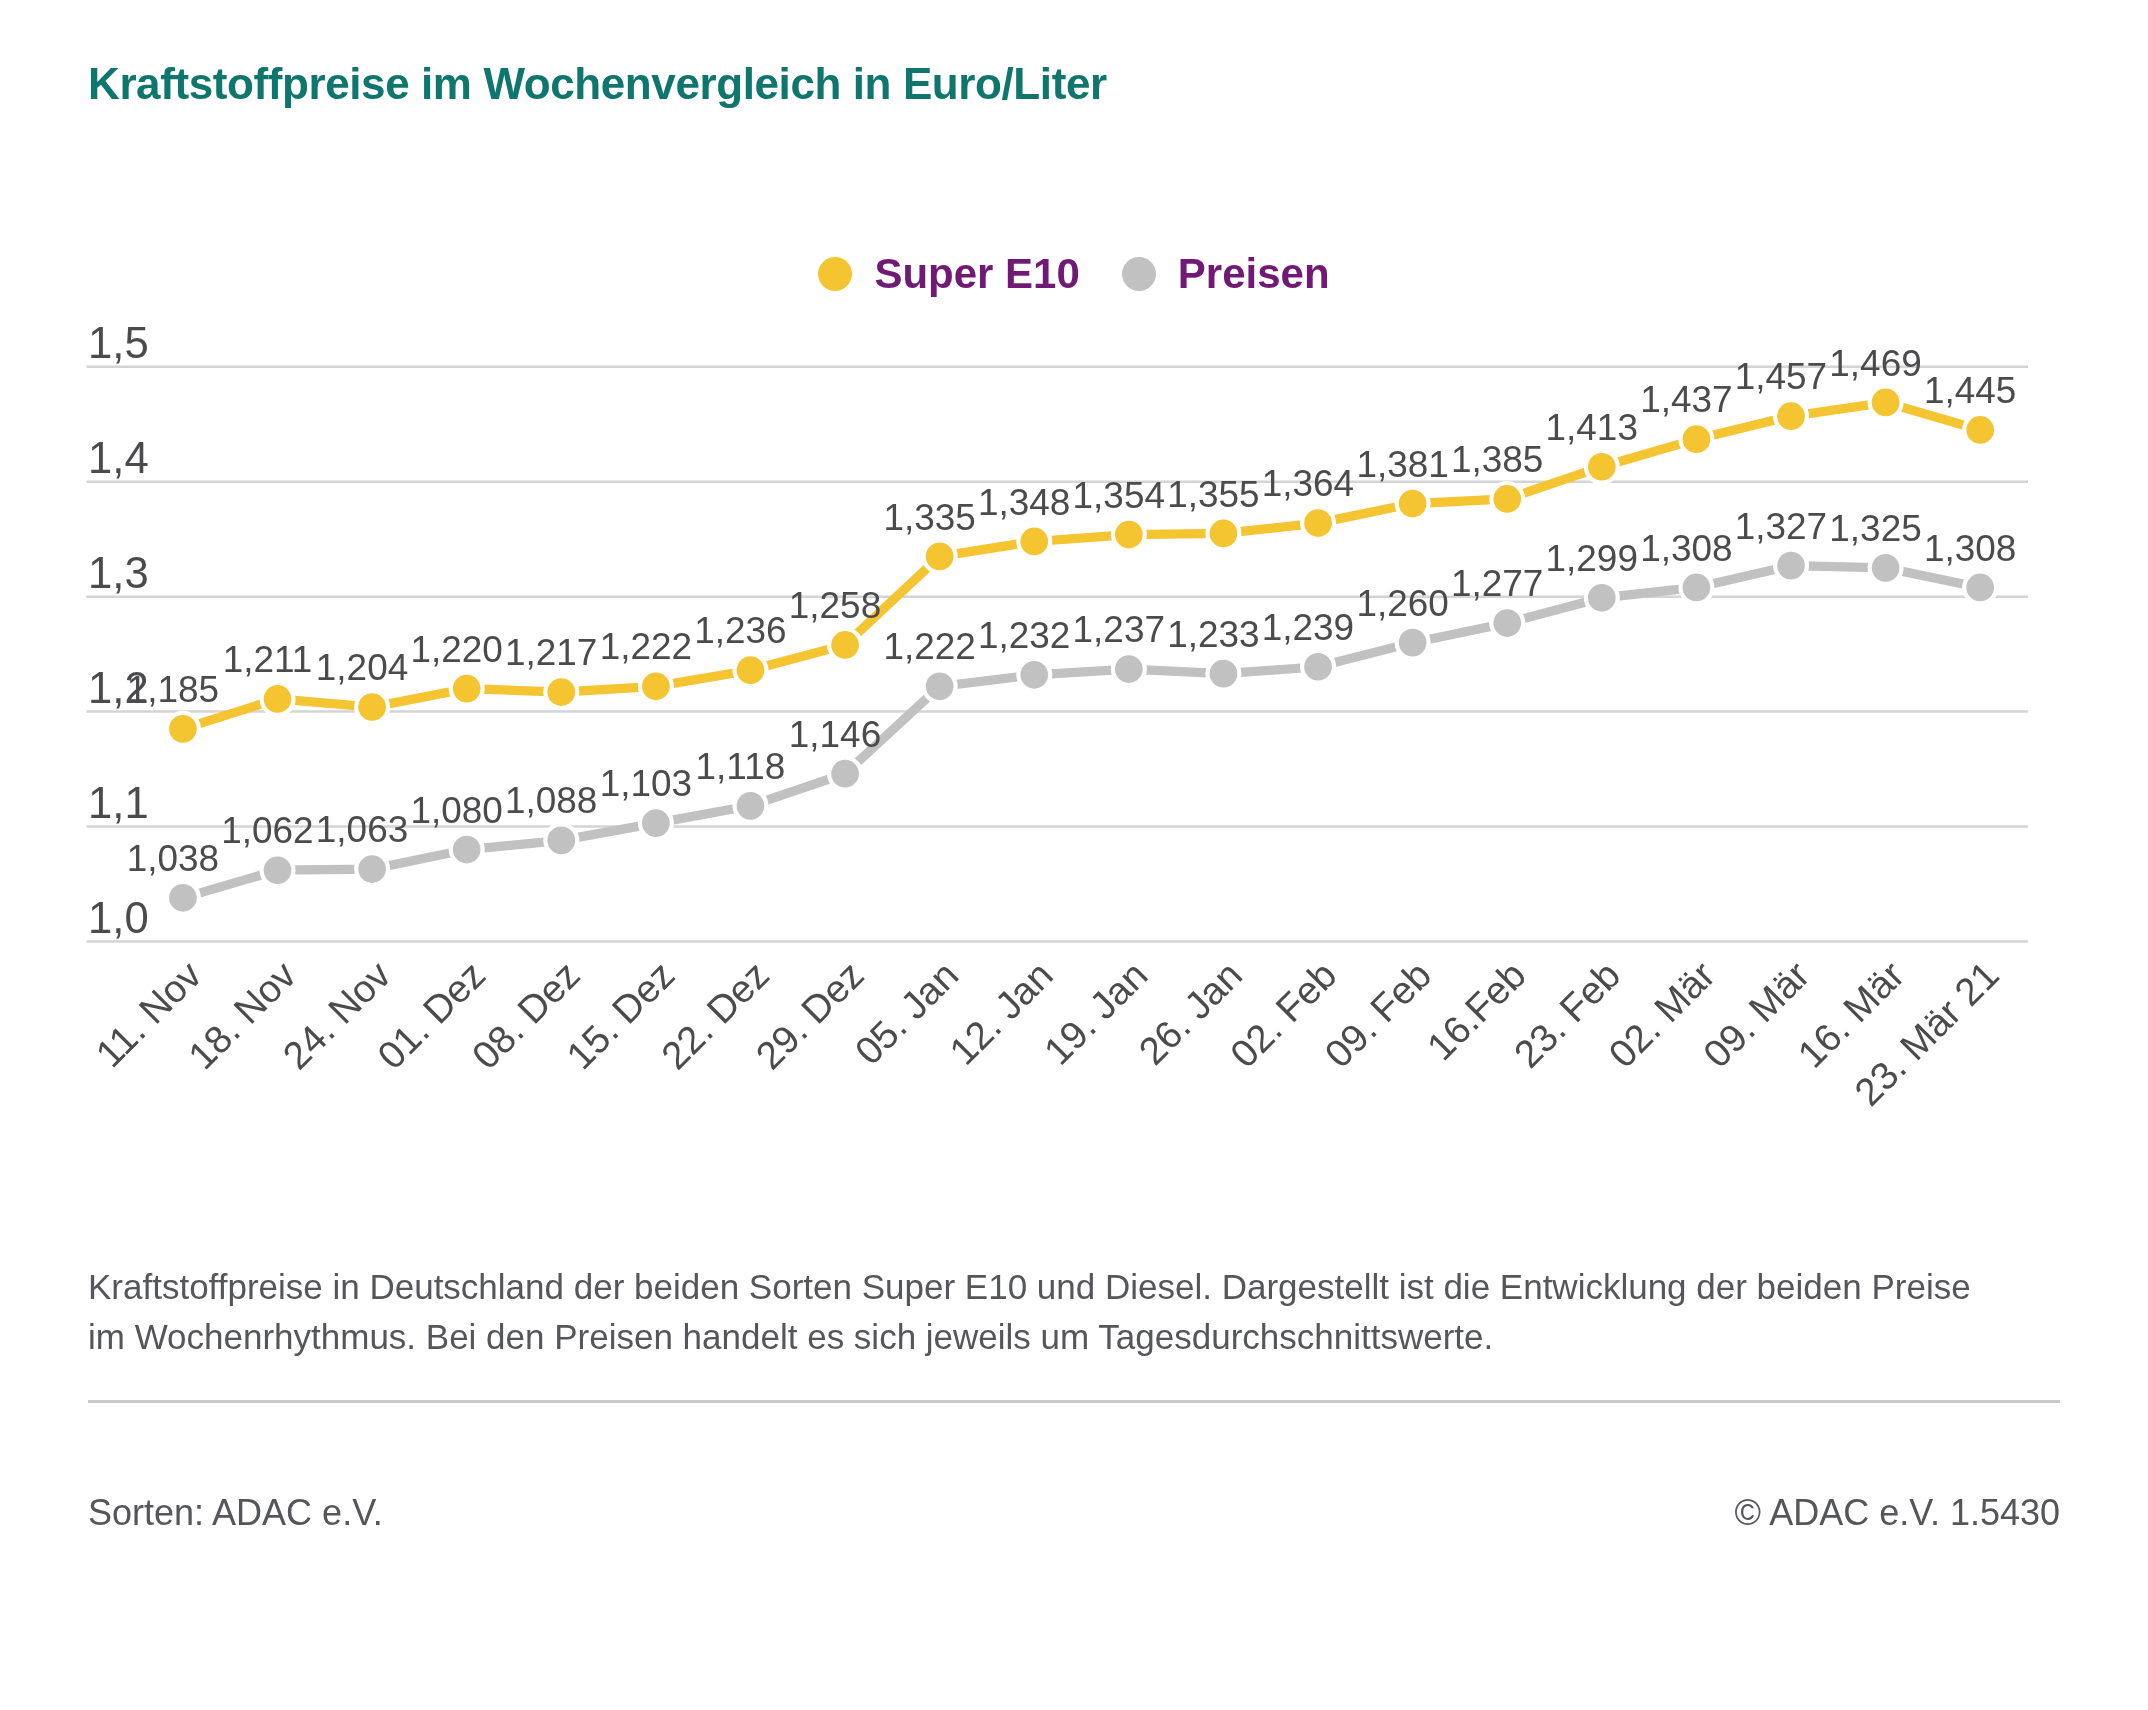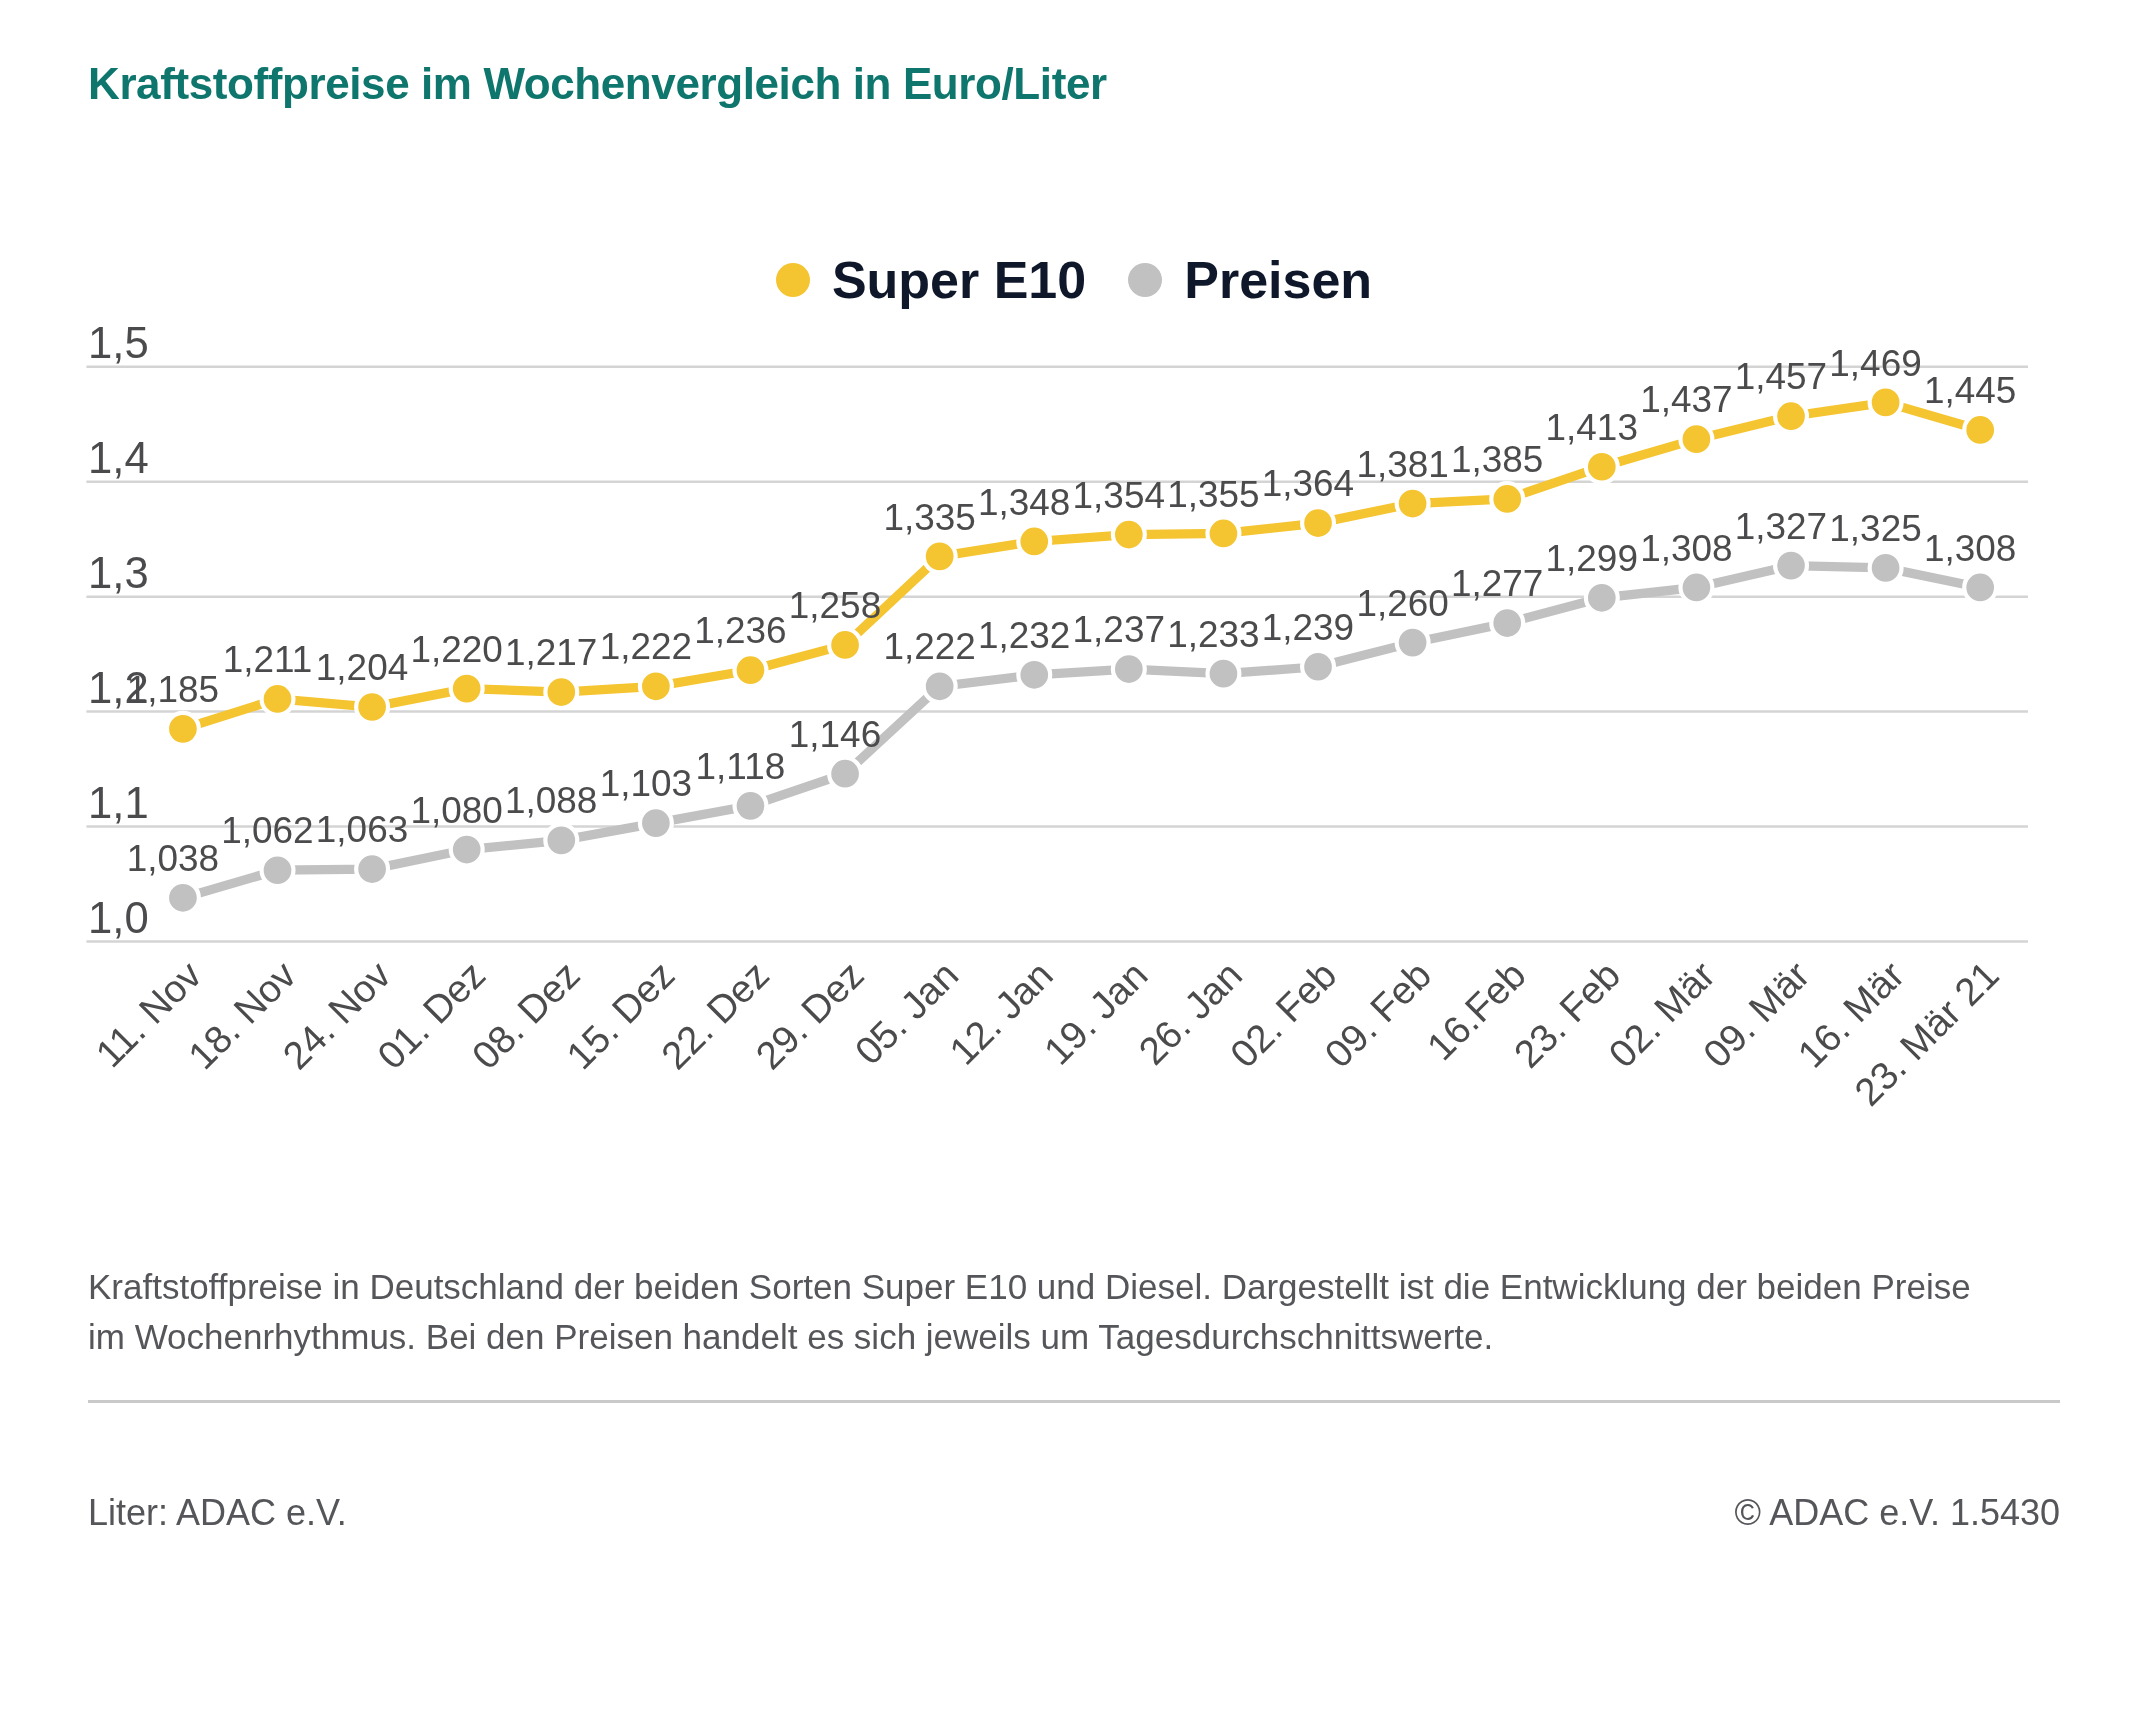--- a/index.html
+++ b/index.html
@@ -14,21 +14,21 @@
     position:absolute;left:88px;top:59px;
     font-size:44px;font-weight:700;color:#0f766e;
     letter-spacing:-0.4px;
   }
   .legend{
     position:absolute;left:0;top:250px;width:2148px;
     display:flex;justify-content:center;align-items:center;gap:42px;
   }
   .legend-item{display:flex;align-items:center;gap:22px;}
   .legend-dot{width:34px;height:34px;border-radius:50%;display:inline-block;}
-  .legend-label{font-size:52px;font-weight:600;color:#0f172a;text-align:center;}
+  .legend-label{font-size:42px;font-weight:600;color:#701a75;text-align:center;}
   svg.chart{position:absolute;left:0;top:0;}
   .description{
     position:absolute;left:88px;top:1227px;width:1905px;
     font-size:35px;line-height:1.42;color:#55565a;font-weight:400;
   }
   .divider{
     position:absolute;left:88px;top:1400px;width:1972px;height:3.4px;
     background:#c9c9c9;border:none;margin:0;
   }
   .footer{
@@ -168,16 +168,16 @@
     <text x="2235.2631578947367" y="644.75" font-size="44" fill="#4b4b4d" text-anchor="middle" font-weight="500">1,325</text>
     <circle cx="2360" cy="700.04" r="19" fill="#c1c1c1" stroke="#ffffff" stroke-width="5"></circle>
     <text x="2348" y="668.04" font-size="44" fill="#4b4b4d" text-anchor="middle" font-weight="500">1,308</text>
   </svg>
 
 <p class="description">Kraftstoffpreise in Deutschland der beiden Sorten Super E10 und Diesel. Dargestellt ist die Entwicklung der beiden Preise im Wochenrhythmus. Bei den Preisen handelt es sich jeweils um Tagesdurchschnittswerte.</p>
 
 <hr class="divider">
 
 <div class="footer">
-  <span>Liter: ADAC e.V.</span>
+  <span>Sorten: ADAC e.V.</span>
   <span>© ADAC e.V. 1.5430</span>
 </div>
 
 
 </body></html>

